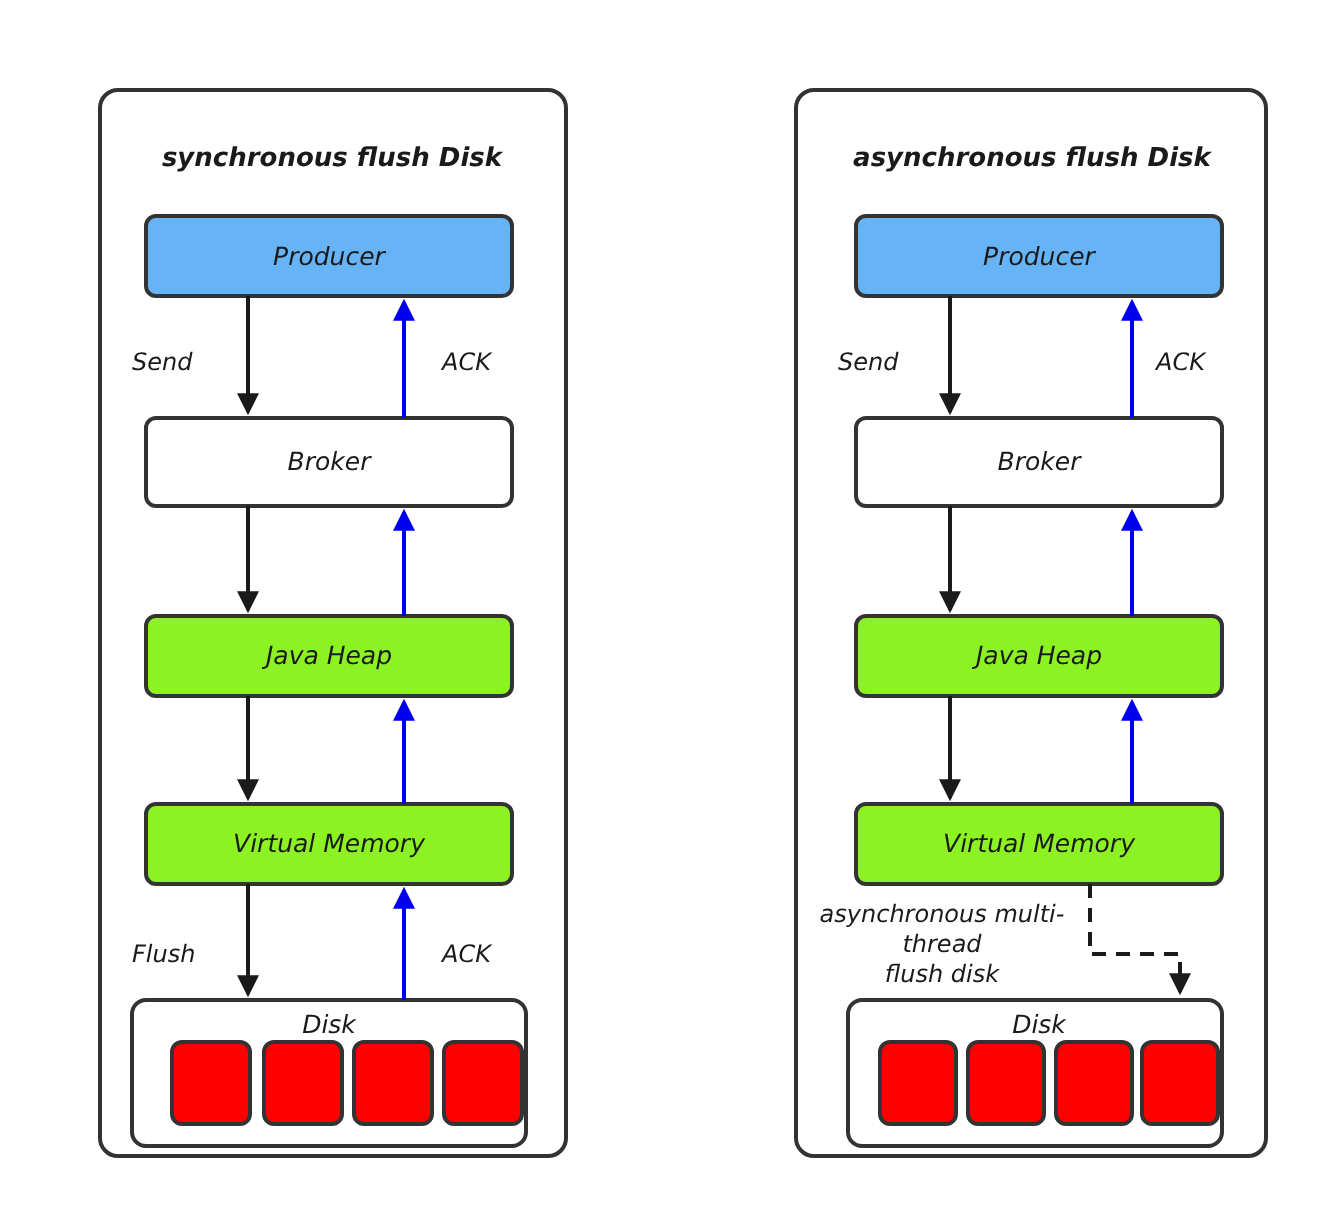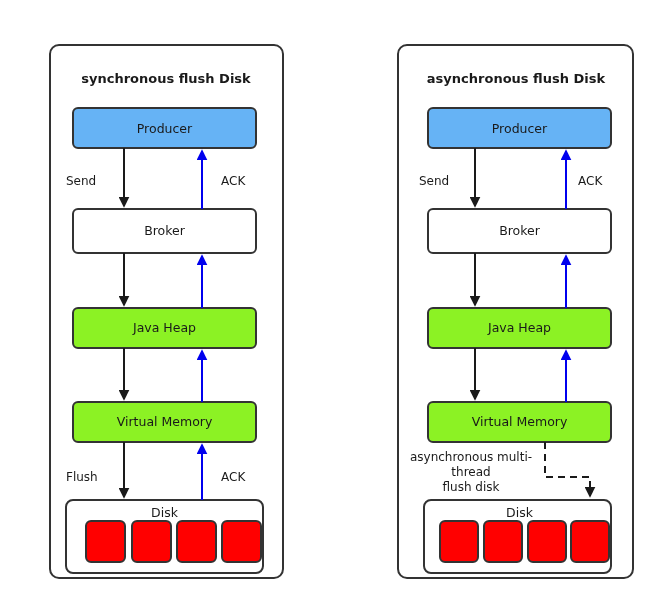--- a/index.html
+++ b/index.html
@@ -13,20 +13,21 @@
     position: relative;
     font-family: "DejaVu Sans", "Liberation Sans", sans-serif;
     overflow: hidden;
   }
   #diagram-root {
     position: absolute;
     left: 0;
     top: 0;
     width: 664px;
     height: 460px;
+    font-style: italic;
   }
   svg.canvas {
     position: absolute;
     left: 0;
     top: 0;
     width: 664px;
     height: 612px;
     display: block;
   }
   .panel-frame {

